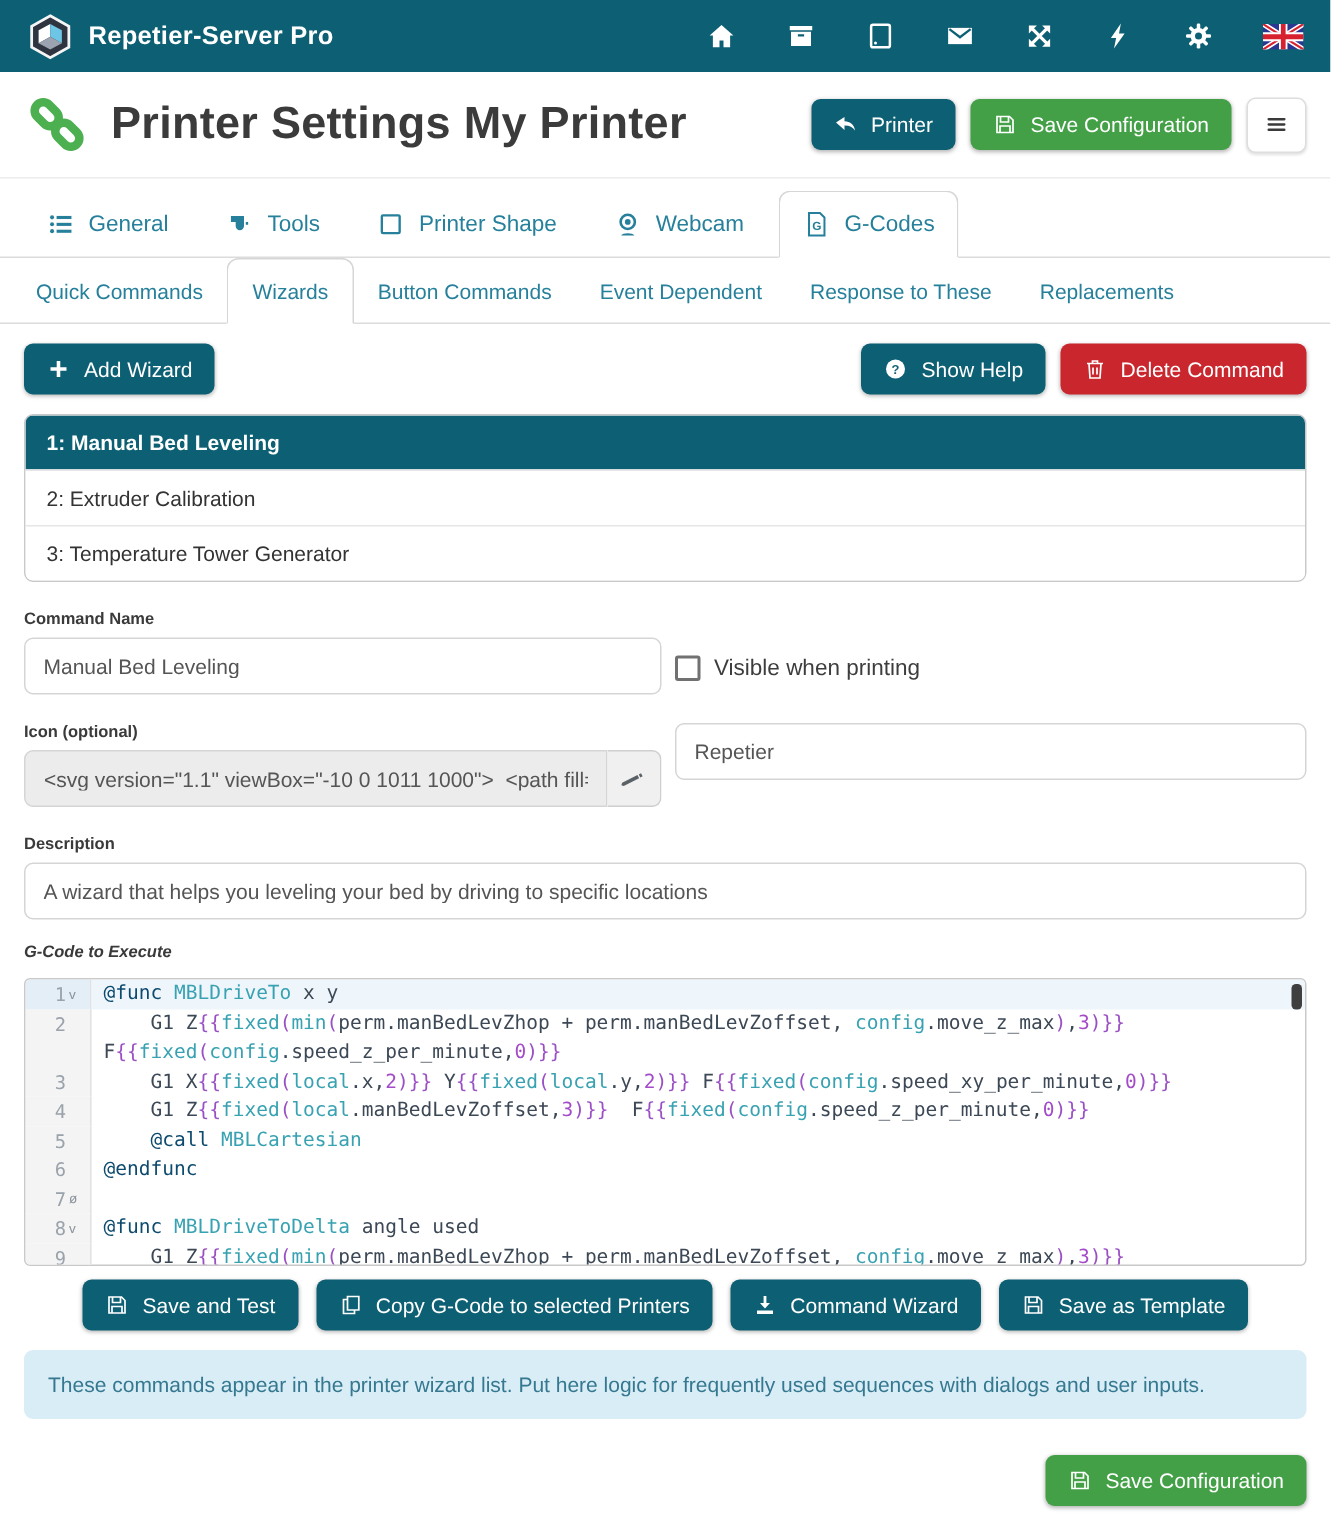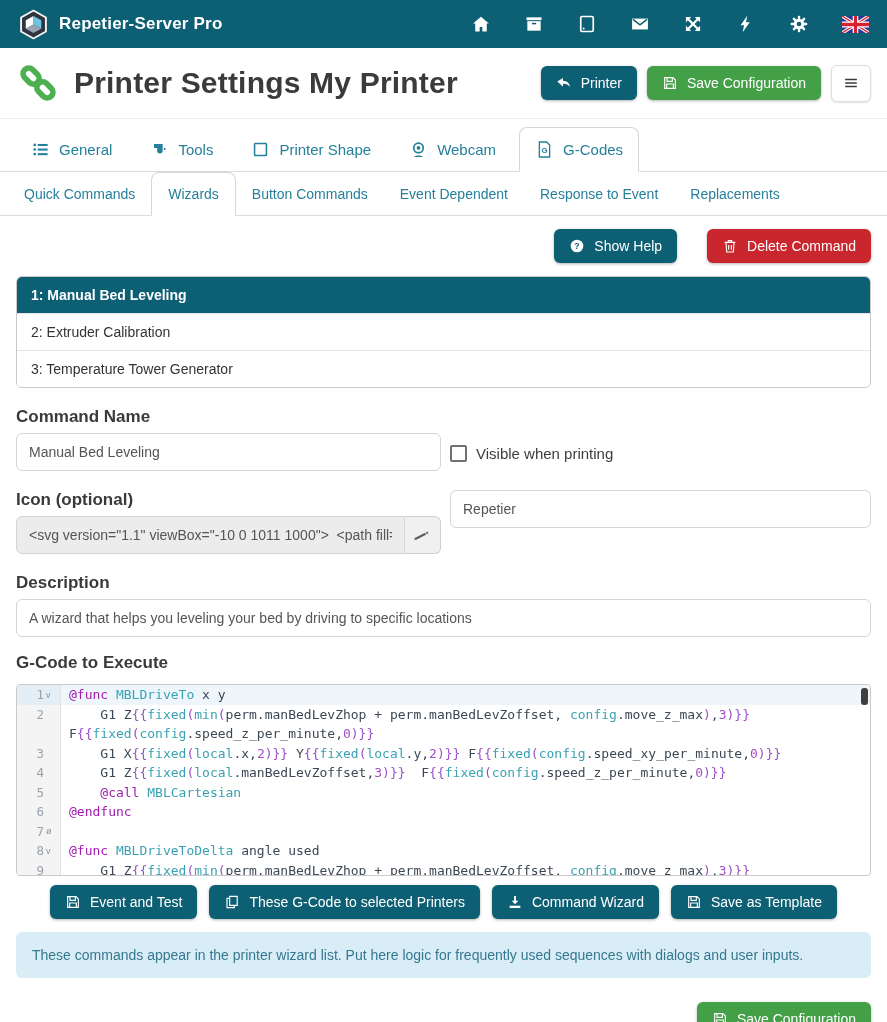--- a/index.html
+++ b/index.html
@@ -32,21 +32,21 @@
   
   .pagehead{display:flex;align-items:center;gap:14px;padding:13px 16px;border-bottom:1px solid #ececec;}
   .link-ic{width:44px;height:44px;}
   .page-title{font-size:30px;font-weight:bold;color:#3b3b3b;letter-spacing:.2px;white-space:nowrap;}
   .head-btns{margin-left:auto;display:flex;align-items:center;gap:10px;}
   .btn{display:inline-flex;align-items:center;gap:9px;border:none;border-radius:6px;
        padding:9px 15px;font-family:"Liberation Sans",sans-serif;font-size:14px;font-weight:500;
        color:#fff;cursor:pointer;box-shadow:0 1px 3px rgba(0,0,0,.3);white-space:nowrap;}
   .btn.teal{background:var(--teal);}
   .btn.green{background:var(--green);}
-  .btn.red{background:var(--red);margin-left:20px;}
+  .btn.red{background:var(--red);}
   .btn .bic{width:16px;height:16px;flex:0 0 auto;}
   .menu-btn{width:40px;height:37px;background:#fff;border:1px solid #ddd;border-radius:6px;
             display:flex;align-items:center;justify-content:center;cursor:pointer;box-shadow:0 1px 2px rgba(0,0,0,.12);}
   .menu-btn .bic{width:18px;height:18px;color:#3a3a3a;}
 
   
   .tabs{display:flex;align-items:flex-end;padding:0 16px;border-bottom:1px solid #dcdcdc;margin-top:8px;}
   .tab{display:flex;align-items:center;gap:9px;padding:12px 15px;color:var(--tabteal);
        font-size:15px;cursor:pointer;margin-right:8px;}
   .tab .tic{width:19px;height:19px;}
@@ -63,21 +63,21 @@
 
   
   .wlist{margin:13px 16px 0;border:1px solid #c9c9c9;border-radius:6px;overflow:hidden;}
   .witem{padding:0 14px;line-height:36px;font-size:14px;color:#333;background:#fff;cursor:pointer;}
   .witem + .witem{border-top:1px solid #e6e6e6;}
   .witem.selected{background:var(--teal);color:#fff;font-weight:bold;}
 
   
   .form{padding:0 16px;}
   .frow{display:grid;grid-template-columns:425px 1fr;column-gap:9px;margin-top:19px;}
-  .flabel{font-size:17px;font-weight:bold;color:var(--label);margin-bottom:6px;}
+  .flabel{font-size:11px;font-weight:bold;color:var(--label);margin-bottom:6px;}
   .tinput{width:100%;height:38px;border:1px solid #d5d5d5;border-radius:6px;padding:0 12px;
           font-family:"Liberation Sans",sans-serif;font-size:14px;color:#555;background:#fff;outline:none;}
   .tinput:disabled{background:#ececec;color:#555;border-color:#d5d5d5;}
   .chk-cell{display:flex;align-items:center;gap:9px;align-self:end;margin-bottom:9px;}
   .checkbox{width:17px;height:17px;border:2px solid #717171;border-radius:2px;background:#fff;cursor:pointer;flex:0 0 auto;}
   .chk-label{font-size:15px;color:#3d3d3d;}
   .igroup{display:flex;}
   .igroup .tinput{border-radius:6px 0 0 6px;white-space:nowrap;overflow:hidden;}
   .ibtn{width:40px;height:38px;background:#f0f0f0;border:1px solid #cfcfcf;border-left:none;
         border-radius:0 6px 6px 0;display:flex;align-items:center;justify-content:center;cursor:pointer;}
@@ -89,21 +89,21 @@
   .crow{display:flex;min-height:19.5px;}
   .gut{flex:0 0 44px;background:#f4f4f4;border-right:1px solid #e2e2e2;display:flex;
        justify-content:flex-end;align-items:center;padding-right:4px;gap:2px;}
   .crow.active .gut{background:#e4eef7;}
   .crow.active .cline{background:#eef6fc;}
   .ln{font-family:"DejaVu Sans Mono",monospace;font-size:12.5px;color:#9aa2ab;min-width:16px;text-align:right;}
   .gmark{font-size:9px;color:#8a929b;width:10px;text-align:left;line-height:10px;}
   .cline{flex:1;font-family:"DejaVu Sans Mono",monospace;font-size:13px;line-height:19.5px;
          white-space:pre;padding-left:8px;color:#3c4855;}
   .tk-pl{color:#3c4855;}
-  .tk-kw{color:#a21caf;}
+  .tk-kw{color:#0c4a6e;}
   .tk-fn{color:#39a2b2;}
   .tk-num{color:#a44bc9;}
   .tk-br{color:#9a4fc4;}
   .vthumb{position:absolute;top:3px;right:2px;width:7px;height:17px;background:#3f3f3f;border-radius:3px;cursor:pointer;}
 
   
   .actions{display:flex;justify-content:center;gap:12px;margin-top:9px;}
 
   
   .banner{margin:13px 16px 0;background:var(--banner-bg);color:var(--banner-tx);
@@ -276,25 +276,33 @@
         </svg>
       </span>
       <span>G-Codes</span>
     </div>
   </div>
 <div class="subtabs" id="sub-tabs">
     <div class="subtab">Quick Commands</div>
     <div class="subtab active">Wizards</div>
     <div class="subtab">Button Commands</div>
     <div class="subtab">Event Dependent</div>
-    <div class="subtab">Response to Event</div>
+    <div class="subtab">Response to These</div>
     <div class="subtab">Replacements</div>
   </div>
 
 <div class="toolbar">
+  <button class="btn teal">
+    <span class="bic" data-icon="plus-icon">
+        <svg viewBox="0 0 24 24" fill="currentColor">
+          <path d="M10.2 4h3.6v6.2H20v3.6h-6.2V20h-3.6v-6.2H4v-3.6h6.2Z"></path>
+        </svg>
+      </span>
+    <span>Add Wizard</span>
+  </button>
   <div class="right">
     <button class="btn teal">
       <span class="bic" data-icon="question-icon">
           <svg viewBox="0 0 24 24">
             <circle cx="12" cy="12" r="9.5" fill="currentColor"></circle>
             <text x="12" y="16.7" font-size="13" font-weight="bold" text-anchor="middle" fill="#0d5f73" font-family="Liberation Sans,sans-serif">?</text>
           </svg>
         </span>
       <span>Show Help</span>
     </button>
@@ -344,21 +352,21 @@
     <div>
       <input class="tinput" type="text" value="Repetier" style="">
     </div>
   </div>
   <div class="frow" style="grid-template-columns:1fr;">
     <div>
       <div class="flabel">Description</div>
       <input class="tinput" type="text" value="A wizard that helps you leveling your bed by driving to specific locations" style="">
     </div>
   </div>
-  <div class="frow" style="grid-template-columns:1fr;margin-top:16px;">
+  <div class="frow" style="grid-template-columns:1fr;margin-top:16px;font-style:italic;">
     <div class="flabel">G-Code to Execute</div>
   </div>
 </div>
 
 <div class="editor">
   <div id="editor-rows">
       <div class="crow active">
         <div class="gut">
           <span class="ln">1</span>
           <span class="gmark">v</span>
@@ -434,30 +442,30 @@
 
 <div class="actions" id="actions">
     <button class="btn teal">
       <span class="bic" data-icon="save-icon">
         <svg viewBox="0 0 24 24" fill="none" stroke="currentColor" stroke-width="1.7">
           <path d="M4 4h12.5L20 7.5V20H4Z"></path>
           <path d="M7.5 4v5.5h8V4"></path>
           <path d="M7 20v-6.5h10V20"></path>
         </svg>
       </span>
-      <span>Event and Test</span>
+      <span>Save and Test</span>
     </button>
     <button class="btn teal">
       <span class="bic" data-icon="copy-icon">
         <svg viewBox="0 0 24 24" fill="none" stroke="currentColor" stroke-width="1.7">
           <path d="M8.5 3.5H19.8V17H8.5Z"></path>
           <path d="M15.5 17v3.5H4.5v-14h4"></path>
         </svg>
       </span>
-      <span>These G-Code to selected Printers</span>
+      <span>Copy G-Code to selected Printers</span>
     </button>
     <button class="btn teal">
       <span class="bic" data-icon="download-icon">
         <svg viewBox="0 0 24 24" fill="currentColor">
           <path d="M10.6 3h2.8v7h3.6L12 15.5 7 10h3.6Z"></path>
           <path d="M4 17.5h16V21H4Z"></path>
         </svg>
       </span>
       <span>Command Wizard</span>
     </button>

